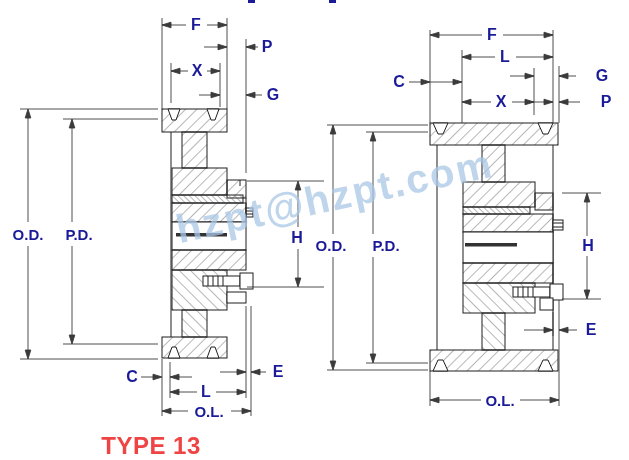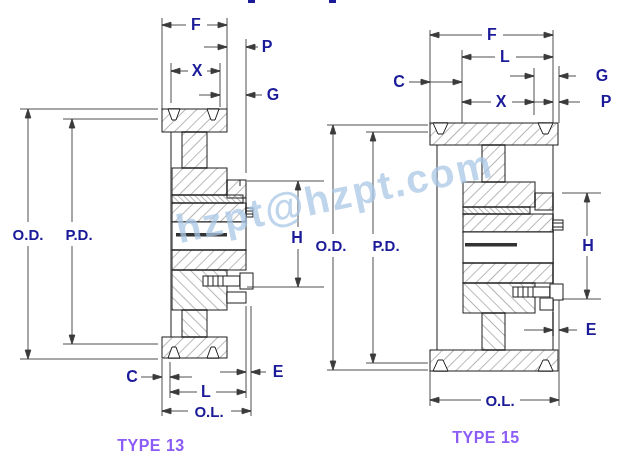--- a/index.html
+++ b/index.html
@@ -19,23 +19,23 @@
     font-size:16px;
     background:#ffffff;
     padding:0 2px;
     line-height:1;
     white-space:nowrap;
   }
   .dim-label.small{font-size:15px;}
   .type-title{
     position:absolute;
     transform:translate(-50%,-50%);
-    color:#8b5cf6;
+    color:#ef4444;
     font-weight:bold;
-    font-size:16px;
+    font-size:24px;
     letter-spacing:0.5px;
     white-space:nowrap;
   }
   #watermark{
     position:absolute;
     left:172px;top:208px;
     font-size:40px;
     font-weight:bold;
     color:#a9c7e6;
     opacity:0.75;
@@ -329,16 +329,15 @@
   <span class="dim-label" style="left:505px;top:57px;">L</span>
   <span class="dim-label" style="left:399px;top:82px;">C</span>
   <span class="dim-label" style="left:602px;top:76px;">G</span>
   <span class="dim-label" style="left:501px;top:102px;">X</span>
   <span class="dim-label" style="left:606px;top:102px;">P</span>
   <span class="dim-label small" style="left:331px;top:245px;">O.D.</span>
   <span class="dim-label small" style="left:386px;top:245px;">P.D.</span>
   <span class="dim-label" style="left:588px;top:246px;">H</span>
   <span class="dim-label" style="left:591px;top:330px;">E</span>
   <span class="dim-label small" style="left:500px;top:400px;">O.L.</span>
-  <span class="type-title" style="left:486px;top:438px;">TYPE 15</span>
 
   <span id="watermark">hzpt@hzpt.com</span>
 </div>
 
 </body></html>

